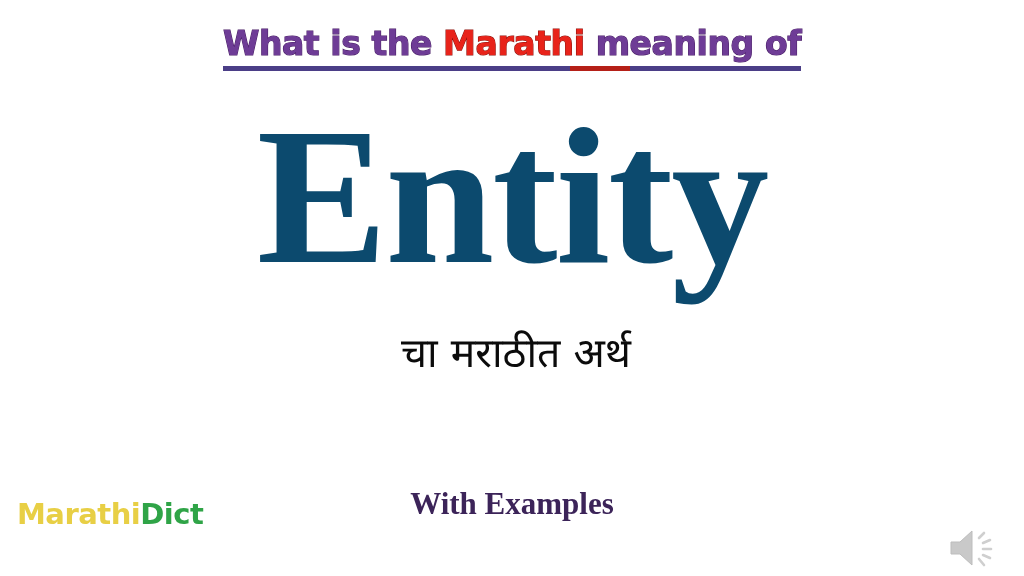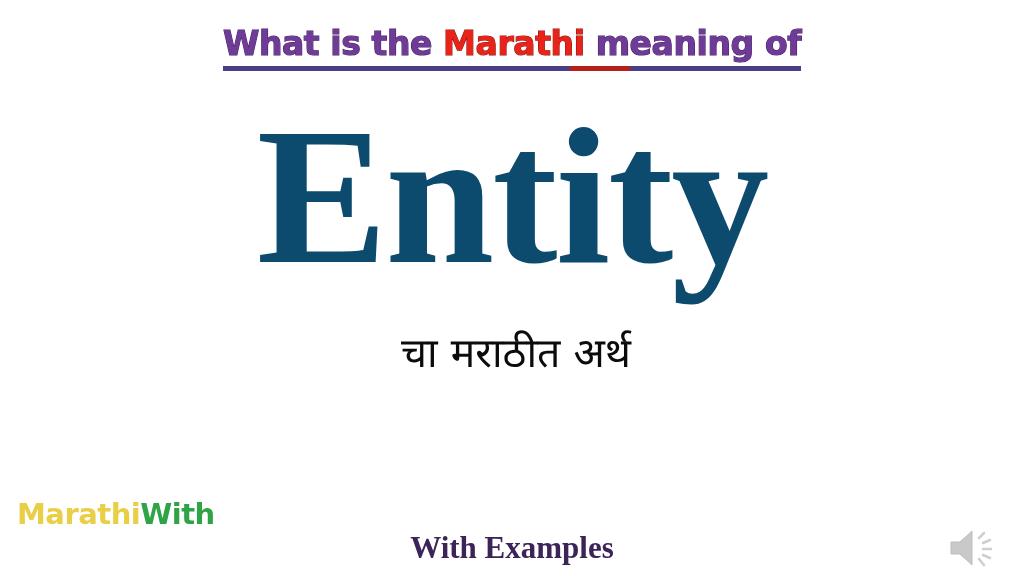--- a/index.html
+++ b/index.html
@@ -100,21 +100,20 @@
     position: absolute;
     left: 0;
     top: 486px;
     width: 1024px;
     text-align: center;
     font-family: "Liberation Serif", "DejaVu Serif", serif;
     font-weight: bold;
     font-size: 31px;
     line-height: 36px;
     color: #3C2459;
-    margin-top: 44px;
   }
 
   
   .logo {
     position: absolute;
     left: 17px;
     top: 497px;
     font-family: "DejaVu Sans", sans-serif;
     font-weight: bold;
     font-size: 29px;
@@ -153,21 +152,21 @@
 
   <div class="hero-word">Entity</div>
 
   <div class="deva-block">
     <div class="deva-line deva-line-1">चा मराठीत अर्थ</div>
   </div>
 
   <div class="with-examples">With Examples</div>
 
   <div class="logo">
-    <span class="logo-a">Marathi</span><span class="logo-b">With</span>
+    <span class="logo-a">Marathi</span><span class="logo-b">Dict</span>
   </div>
 
   <div class="speaker-icon">
     <svg width="62" height="44" viewBox="0 0 62 44" aria-hidden="true">
       <g transform="translate(1,1)">
         <polygon points="6,15 15,15 27,4 27,38 15,27 6,27" fill="#C9C9C9" stroke="#BDBDBD" stroke-width="1" stroke-linejoin="round"></polygon>
         <g stroke="#CFCFCF" stroke-width="2.6" stroke-linecap="round" fill="none">
           <line x1="34" y1="11" x2="39" y2="6"></line>
           <line x1="38" y1="16" x2="45" y2="13"></line>
           <line x1="38" y1="22" x2="46" y2="22"></line>

